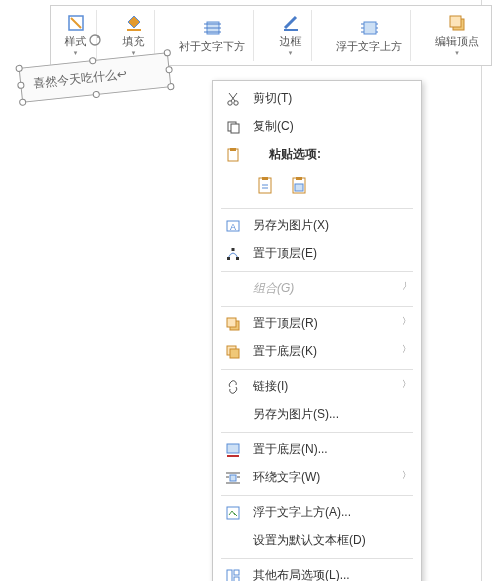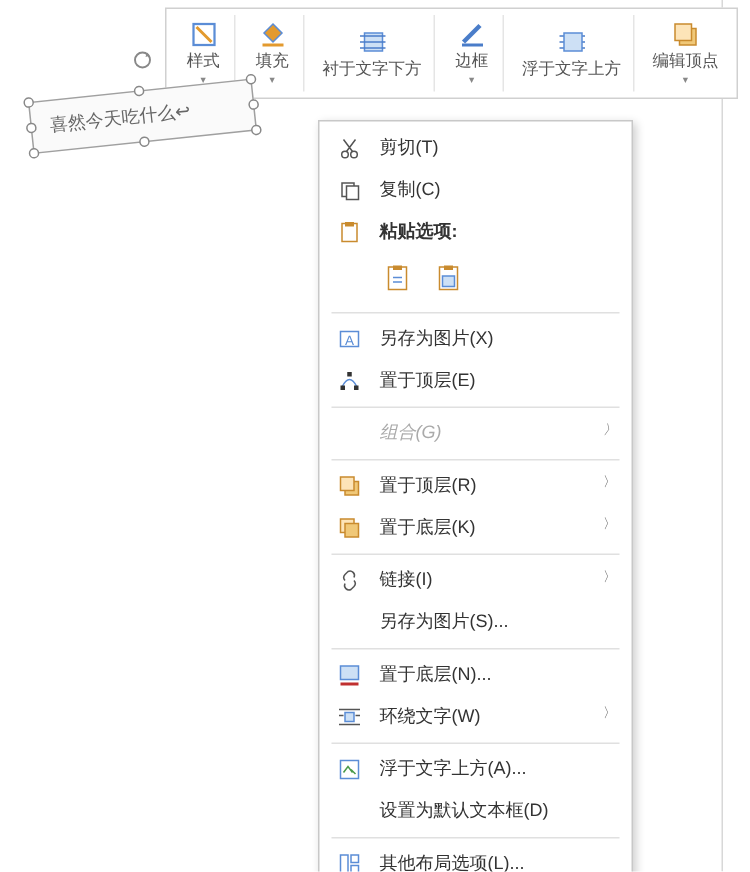--- a/index.html
+++ b/index.html
@@ -1,38 +1,38 @@
 <!DOCTYPE html>
 <html><head>
 <meta charset="utf-8">
 <style>
 * { margin: 0; padding: 0; box-sizing: border-box; font-family: "Microsoft YaHei", sans-serif; }
 body { background: #fff; width: 500px; height: 581px; position: relative; overflow: hidden; }
-.toolbar { position: absolute; top: 5px; right: 8px; display: flex; gap: 4px; background: #fff; border: 1px solid #d0d0d0; padding: 4px; justify-content: flex-end; }
+.toolbar { position: absolute; top: 5px; right: 8px; display: flex; gap: 16px; background: #fff; border: 1px solid #d0d0d0; padding: 4px; justify-content: flex-end; }
 .tool-btn { display: flex; flex-direction: column; align-items: center; justify-content: center; padding: 4px 8px; font-size: 11px; color: #555; cursor: pointer; min-width: 42px; border-right: 1px solid #e5e5e5; }
 .tool-btn:last-child { border-right: none; }
 .tool-btn .dropdown-arrow { font-size: 7px; color: #888; margin-top: 1px; }
 .tool-icon { width: 18px; height: 18px; display: flex; align-items: center; justify-content: center; margin-bottom: 3px; }
 .tool-btn .label { line-height: 1.2; text-align: center; }
 .shape-box { position: absolute; top: 60px; left: 20px; width: 150px; height: 50px; }
 .text-shape { border: 1px solid #a0a0a0; background: #fafafa; padding: 8px 12px; font-size: 12px; color: #666; transform: rotate(-6deg); position: relative; }
 .handle { width: 7px; height: 7px; border: 1px solid #888; background: #fff; border-radius: 50%; position: absolute; }
 .h-tl { top: -4px; left: -4px; } .h-tr { top: -4px; right: -4px; }
 .h-bl { bottom: -4px; left: -4px; } .h-br { bottom: -4px; right: -4px; }
 .h-mt { top: -4px; left: calc(50% - 4px); } .h-mb { bottom: -4px; left: calc(50% - 4px); }
 .h-ml { top: calc(50% - 4px); left: -4px; } .h-mr { top: calc(50% - 4px); right: -4px; }
 .rotate-handle { position: absolute; top: -28px; left: calc(50% - 8px); width: 16px; height: 16px; }
 .context-menu { position: absolute; top: 80px; left: 212px; width: 210px; background: #fff; border: 1px solid #c8c8c8; box-shadow: 2px 2px 6px rgba(0,0,0,0.2); padding: 4px 0; }
 .menu-item { display: flex; align-items: flex-start; padding: 5px 10px 5px 10px; font-size: 12px; color: #333; cursor: pointer; position: relative; }
 .menu-item.disabled { color: #aaa; cursor: default; font-style: italic; }
 .menu-icon { width: 20px; height: 18px; display: flex; align-items: center; justify-content: center; margin-right: 10px; flex-shrink: 0; }
 .menu-label { flex: 1; }
 .submenu-arrow { font-size: 9px; color: #666; }
 .menu-sep { height: 1px; background: #e0e0e0; margin: 3px 8px; }
-.menu-item.bold .menu-label { font-weight: 600; }
+.menu-item.bold .menu-label { font-weight: 600; margin-left: 16px; }
 .paste-options { padding-left: 40px; display: flex; gap: 8px; padding-top: 4px; padding-bottom: 6px; }
 .paste-opt { width: 26px; height: 26px; border: 1px solid transparent; display:flex; align-items:center; justify-content:center; cursor:pointer; }
 .margin-line { position: absolute; top: 0; right: 18px; width: 1px; height: 581px; background: #d8d8d8; }
 </style>
 </head>
 <body>
 
 <div class="margin-line"></div>
 
 <div class="toolbar">

